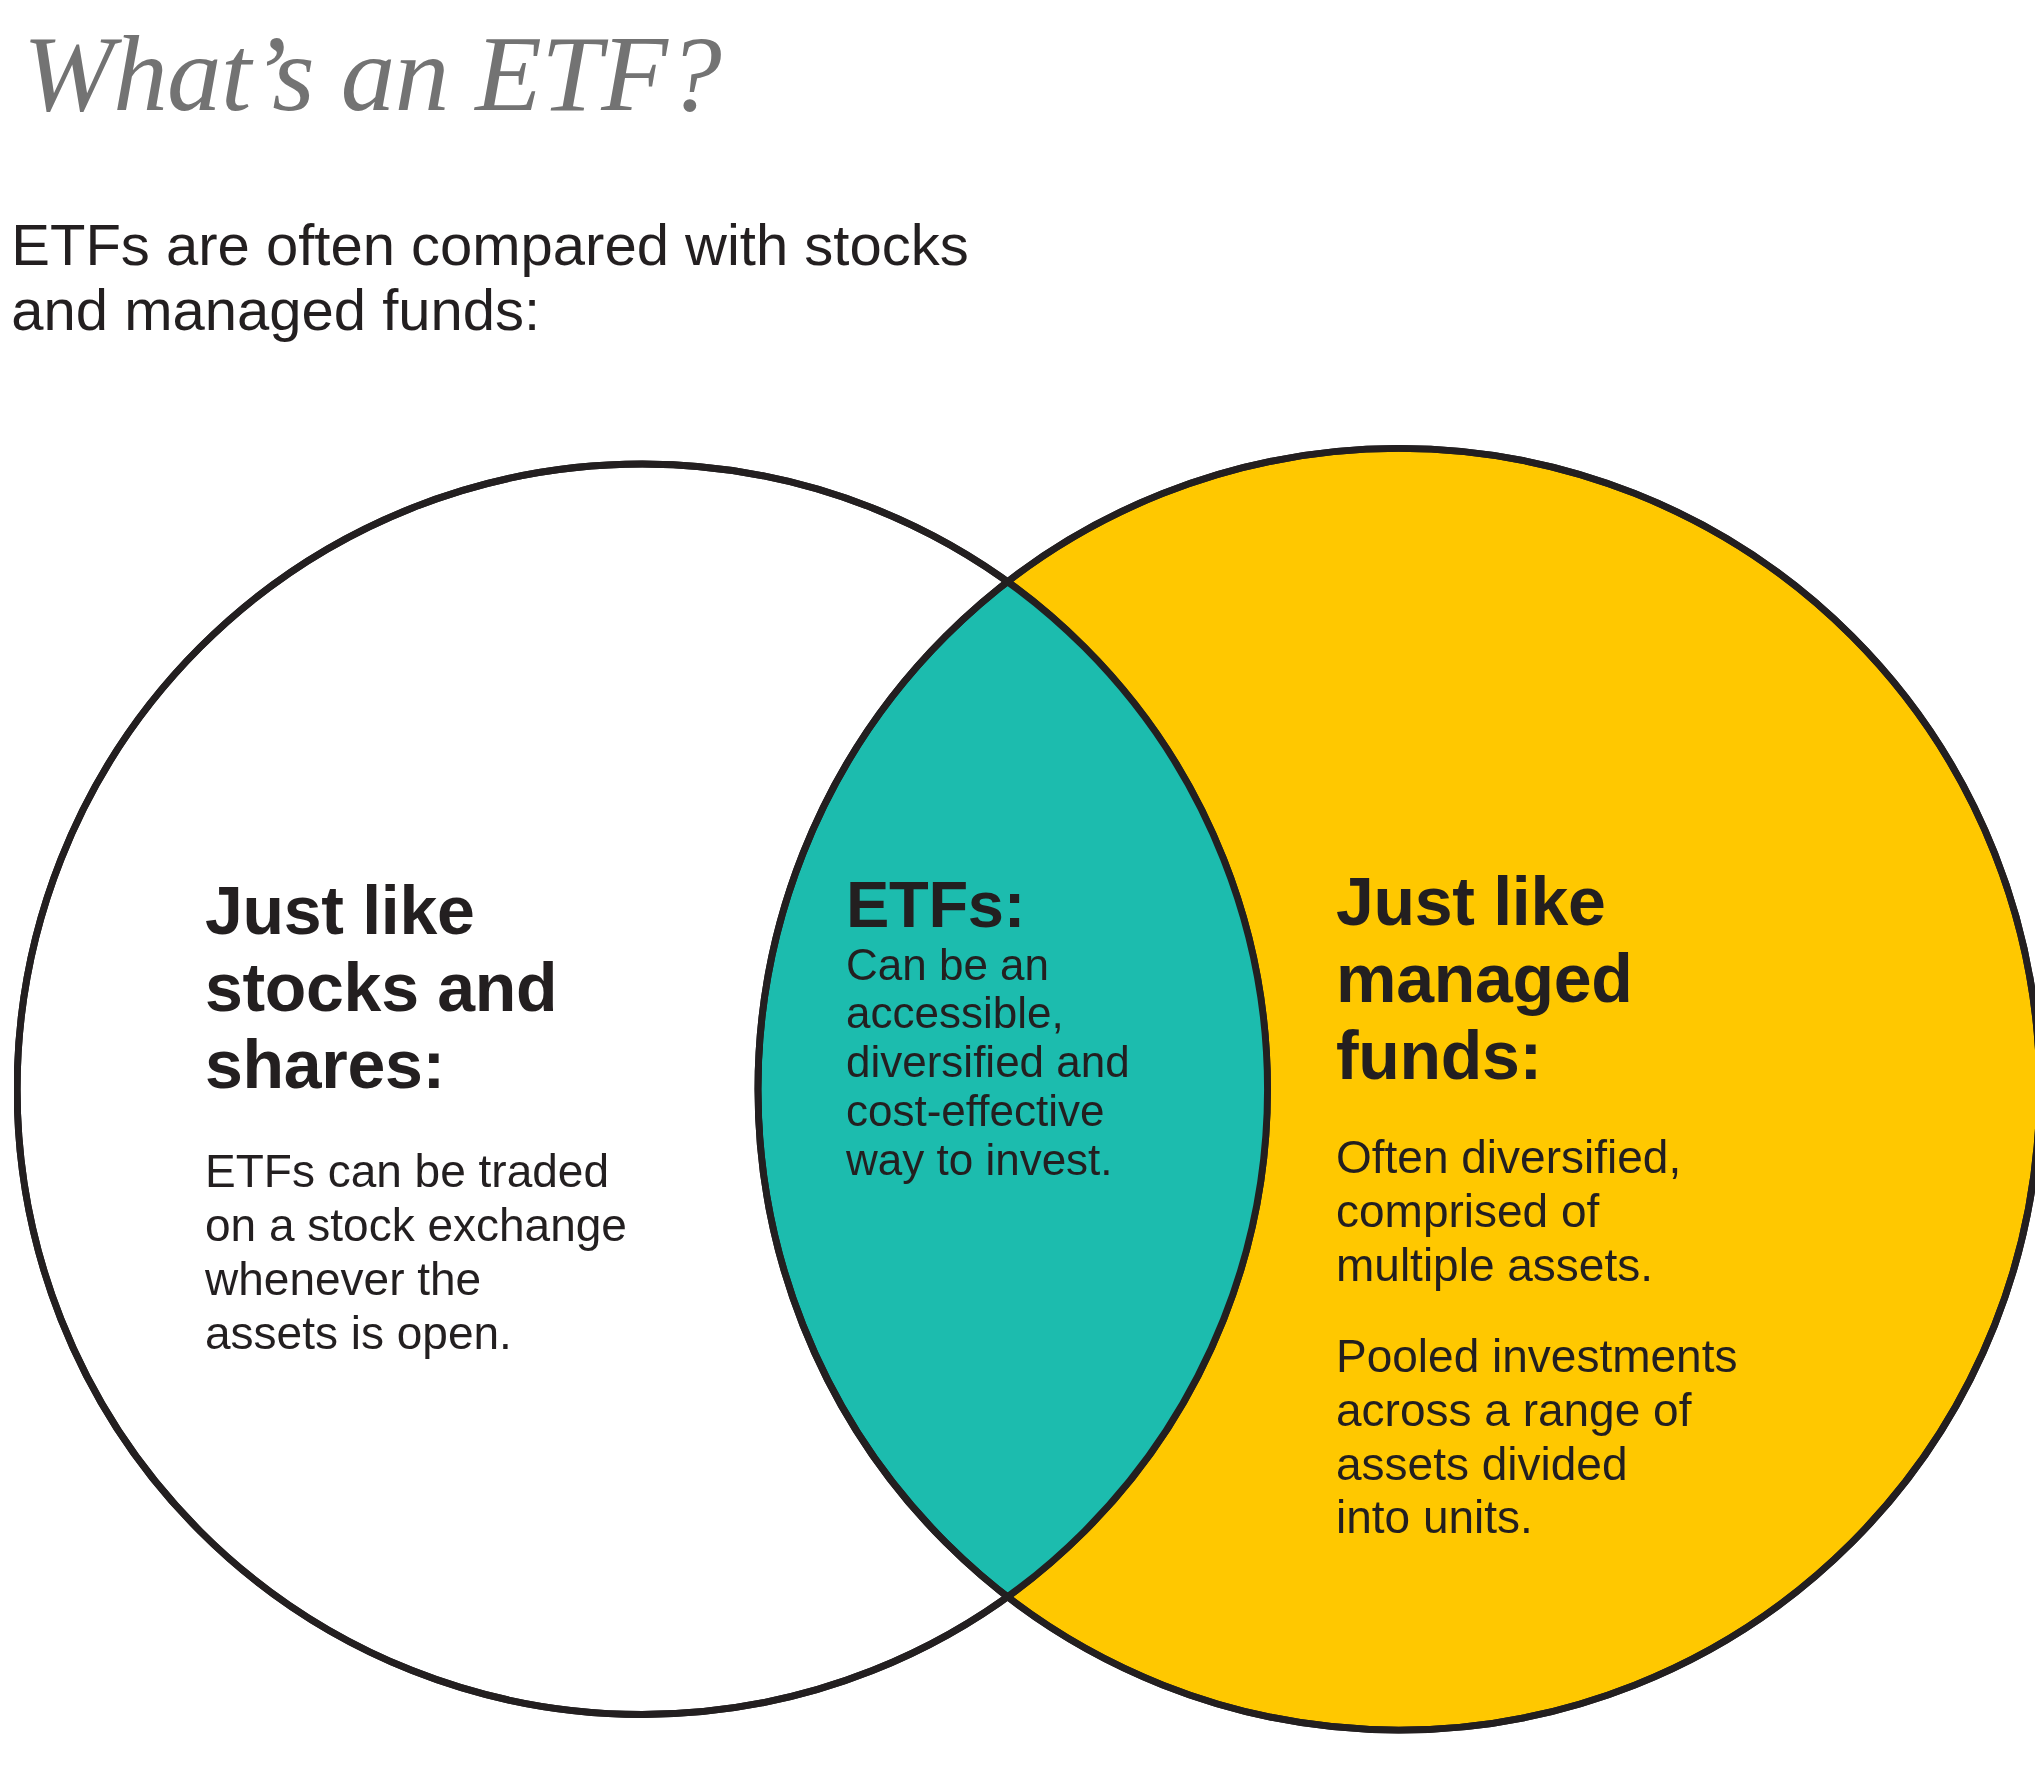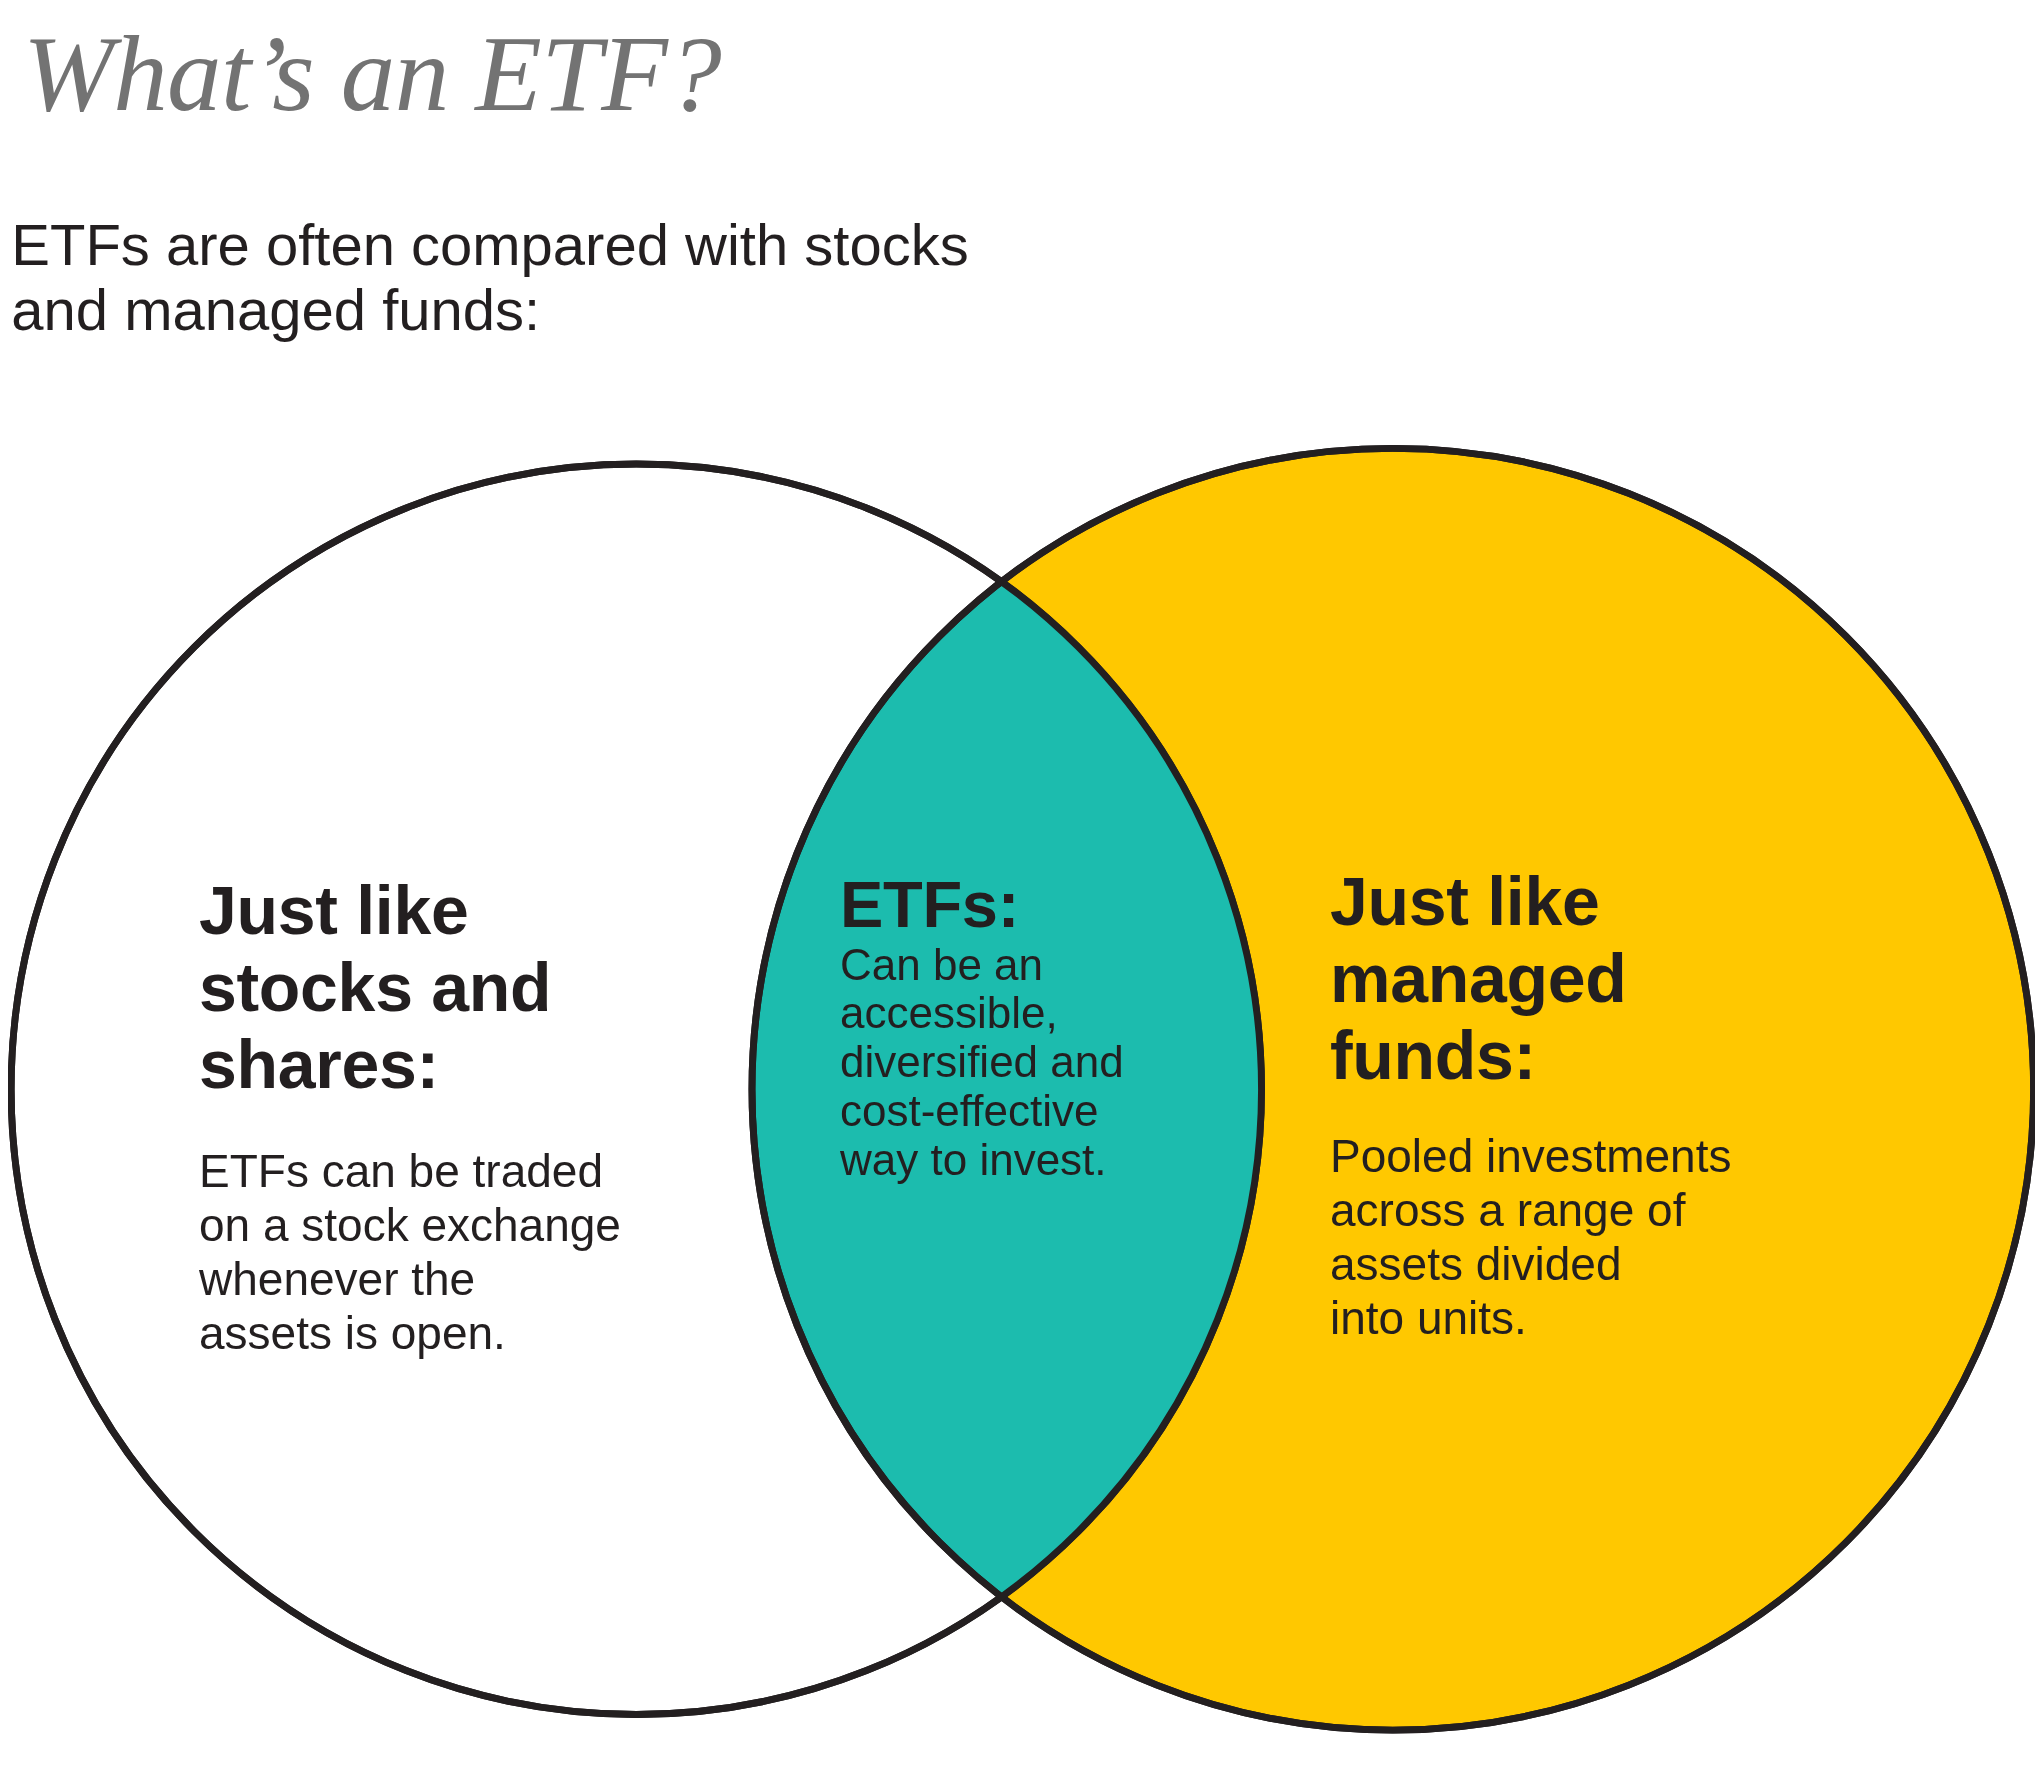--- a/index.html
+++ b/index.html
@@ -37,21 +37,21 @@
     font-size: 58px;
     line-height: 1.12;
     font-weight: 400;
     color: #231f20;
     width: 1188px;
     white-space: pre-line;
   }
 
   #venn-wrap {
     position: absolute;
-    left: 8px;
+    left: 14px;
     top: 0;
     width: 1622px;
     height: 1789px;
   }
   #venn-svg {
     position: absolute;
     left: 0;
     top: 0;
     display: block;
   }
@@ -157,20 +157,23 @@
 accessible,
 diversified and
 cost-effective
 way to invest.</div>
   </div>
 
   <div class="vblock" id="right-block">
     <div class="v-head">Just like
 managed
 funds:</div>
+    <div class="v-body">Often diversified,
+comprised of
+multiple assets.</div>
     <div class="v-body second">Pooled investments
 across a range of
 assets divided
 into units.</div>
   </div>
 
 </div>
 
 
 </body></html>

